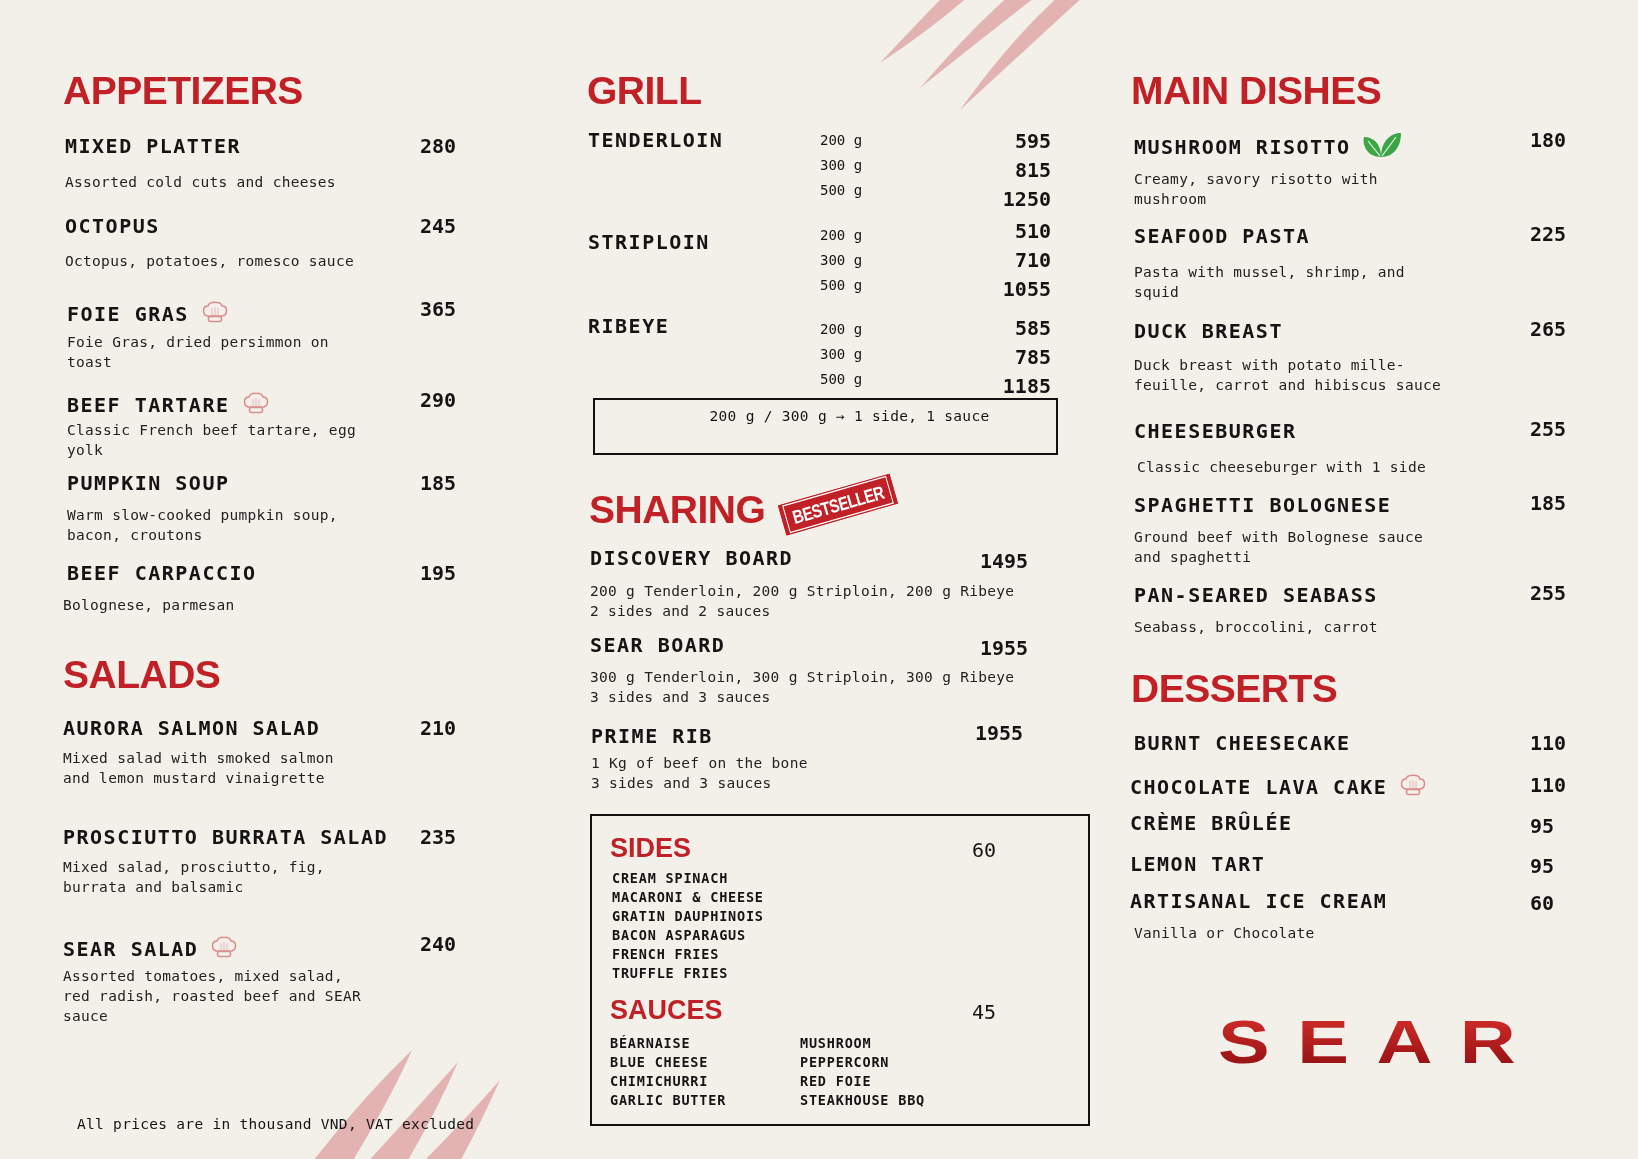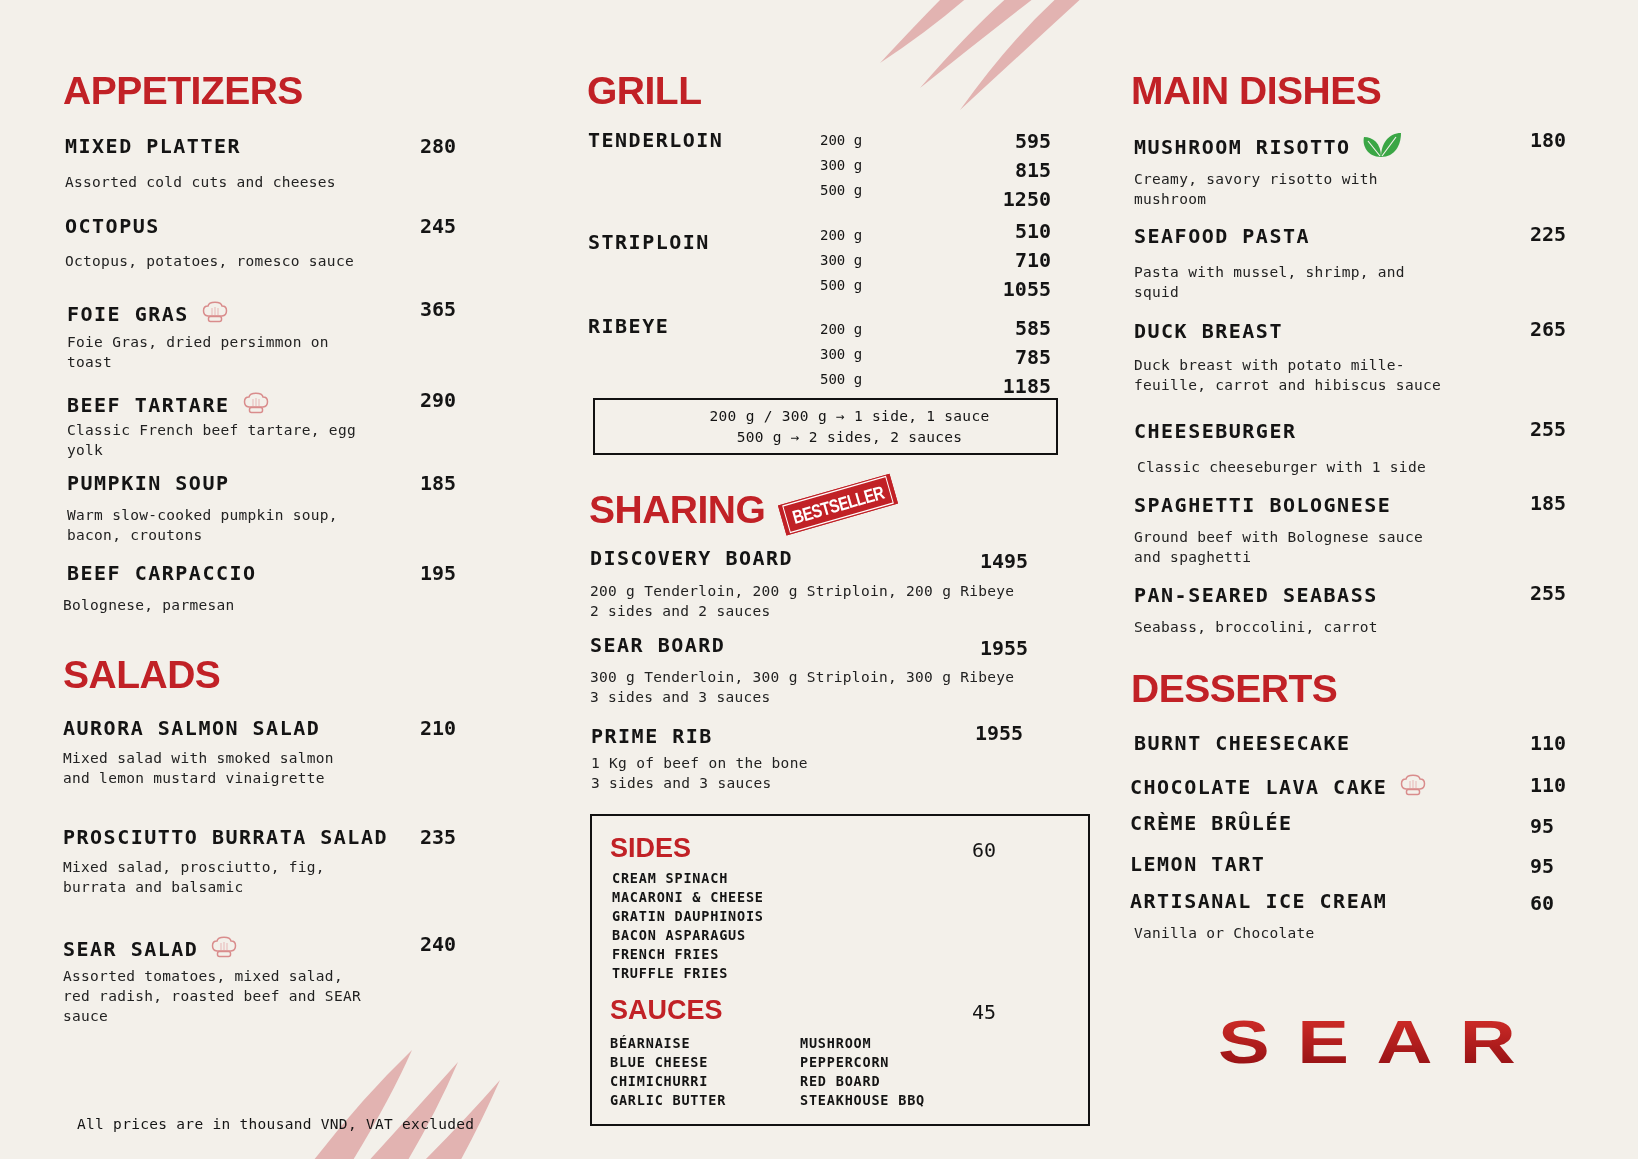--- a/index.html
+++ b/index.html
@@ -126,21 +126,20 @@
   <div class="abs grill-w" style="left:820px;top:316px">200 g</div>
   <div class="abs grill-w" style="left:820px;top:341px">300 g</div>
   <div class="abs grill-w" style="left:820px;top:366px">500 g</div>
   <div class="abs grill-p" style="left:971px;top:316px">585</div>
   <div class="abs grill-p" style="left:971px;top:345px">785</div>
   <div class="abs grill-p" style="left:971px;top:374px">1185</div>
 </div>
 
 <div class="abs box" style="left:593px;top:398px;width:465px;height:57px;padding-top:6px">
   <div class="box-note">200 g / 300 g → 1 side, 1 sauce</div>
-  <div class="box-note">500 g → 2 sides, 2 sauces</div>
 </div>
 
 <div class="abs h" style="left:589px;top:490px">SHARING</div>
 <div class="abs badge" style="left:780px;top:489px">
   <div class="badge-in">BESTSELLER</div>
 </div>
 
 <div>
   <div class="abs name" style="left:590px;top:548px">DISCOVERY BOARD</div>
   <div class="abs price" style="left:980px;top:551px;width:80px">1495</div>
@@ -173,21 +172,21 @@
   <div class="abs price" style="left:380px;top:186px;width:59px;font-weight:normal">45</div>
   <div class="abs list" style="left:18px;top:218px">
     <div>BÉARNAISE</div>
     <div>BLUE CHEESE</div>
     <div>CHIMICHURRI</div>
     <div>GARLIC BUTTER</div>
   </div>
   <div class="abs list" style="left:208px;top:218px">
     <div>MUSHROOM</div>
     <div>PEPPERCORN</div>
-    <div>RED BOARD</div>
+    <div>RED FOIE</div>
     <div>STEAKHOUSE BBQ</div>
   </div>
 </div>
 
 <div class="abs h" style="left:1131px;top:71px">MAIN DISHES</div>
 
 <div>
   <div class="abs name" style="left:1134px;top:131px">
     <span>MUSHROOM RISOTTO</span><svg class="leaf" viewBox="0 0 42 28">
         <path d="M20 26 C6 26 1 14 3 6 C12 6 20 12 20 26Z" fill="#3aa645"></path>

